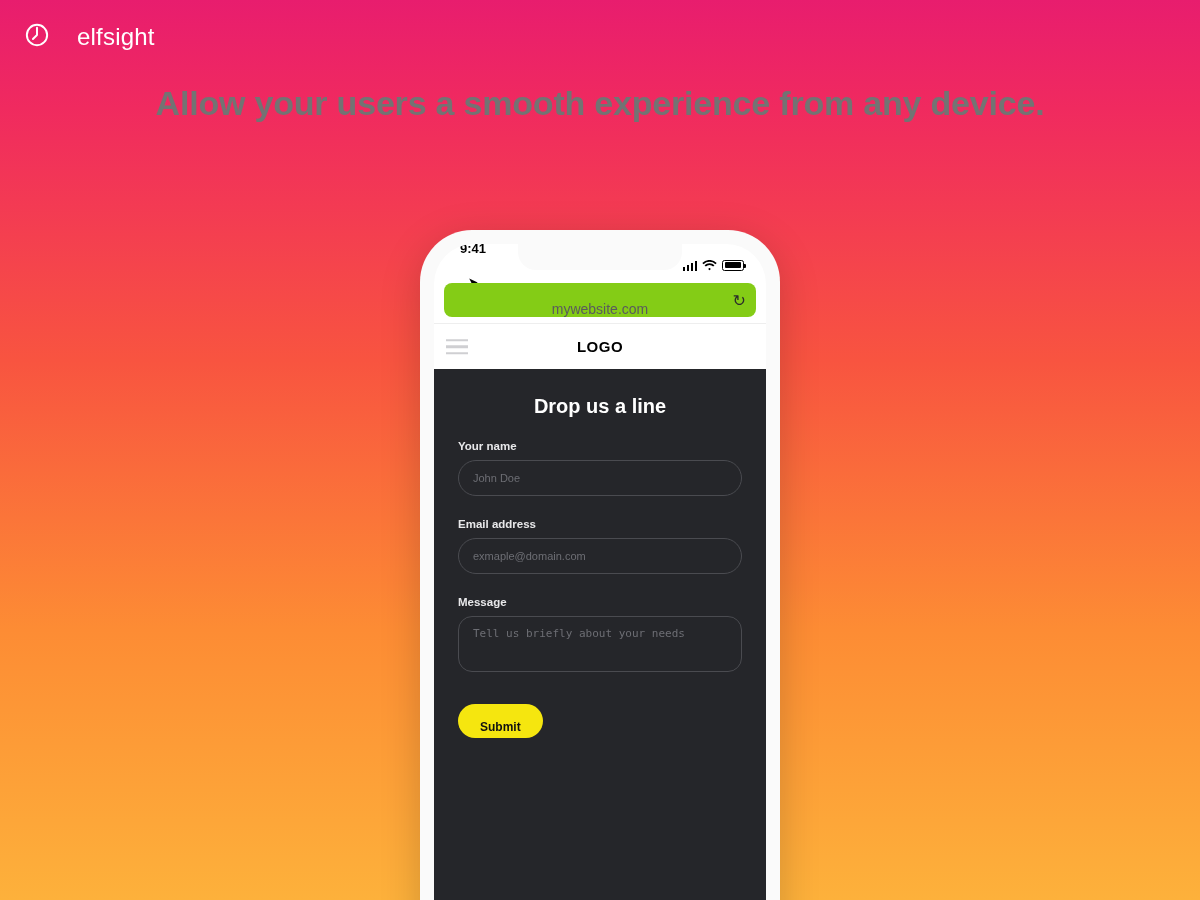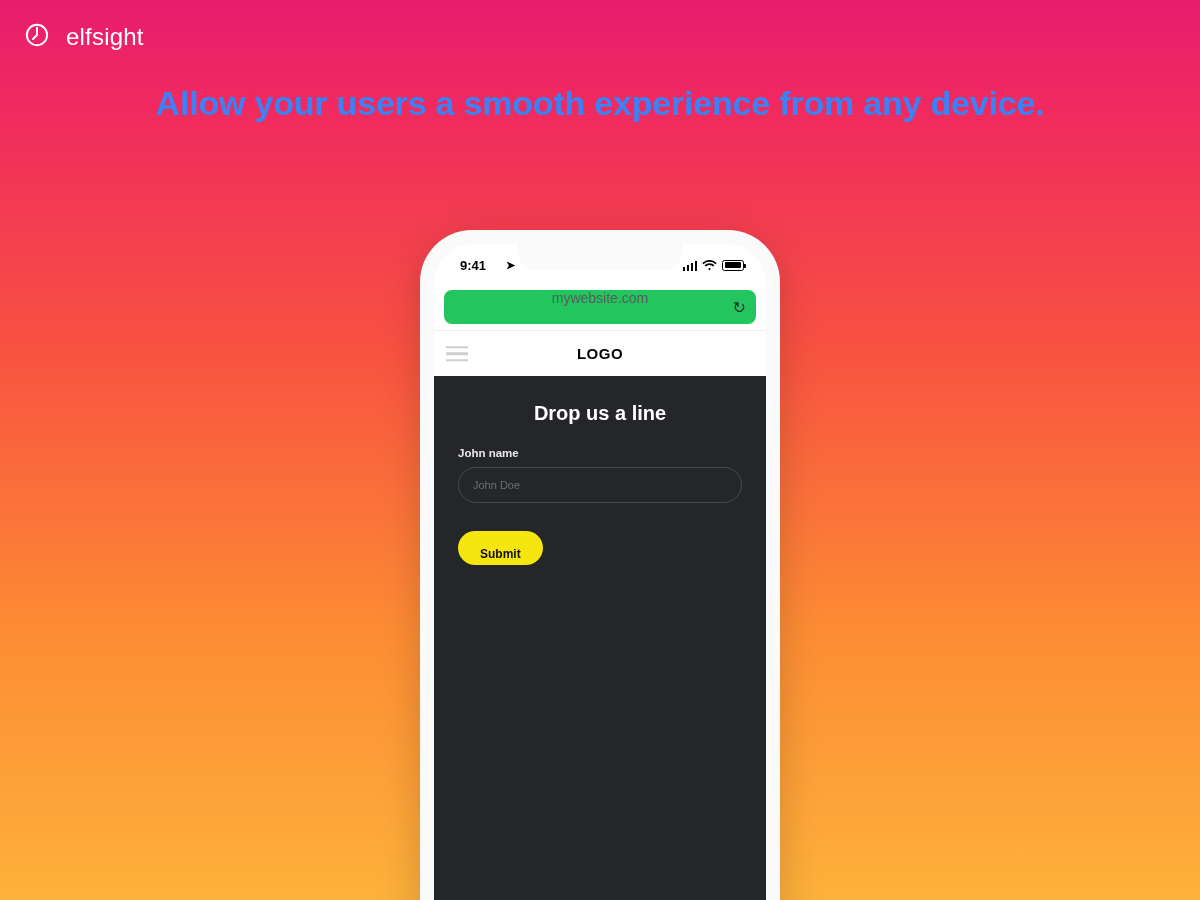--- a/index.html
+++ b/index.html
@@ -10,37 +10,37 @@
     position: relative;
   }
 
   
   .brand {
     position: absolute;
     top: 22px;
     left: 24px;
     display: flex;
     align-items: center;
-    gap: 16px;
+    gap: 27px;
     color: #fff;
   }
   .brand svg { width: 26px; height: 26px; }
   .brand-name {
     font-size: 24px;
     font-weight: 500;
     letter-spacing: 0.2px;
   }
 
   
   .headline {
     position: absolute;
     top: 84px;
     left: 0; right: 0;
     text-align: center;
-    color: #3b82f6;
+    color: #737373;
     font-size: 34px;
     font-weight: 700;
     letter-spacing: -0.2px;
   }
 
   
   .phone {
     position: absolute;
     top: 230px;
     left: 50%;
@@ -76,44 +76,44 @@
   .statusbar {
     display: flex;
     justify-content: space-between;
     align-items: center;
     padding: 8px 22px 0 26px;
     height: 34px;
     font-size: 13px;
     font-weight: 600;
     color: #000;
   }
-  .statusbar .left { display: flex; align-items: center; gap: 20px; }
+  .statusbar .left { display: flex; align-items: center; gap: 20px; flex-direction: column; }
   .statusbar .right { display: flex; align-items: center; gap: 5px; }
   .loc-arrow { font-size: 11px; transform: rotate(0deg); }
 
   .signal { display:flex; align-items:flex-end; gap:1.5px; height:11px;}
   .signal span{ width:2.5px; background:#000; display:block;}
   .signal span:nth-child(1){height:4px;}
   .signal span:nth-child(2){height:6px;}
   .signal span:nth-child(3){height:8px;}
   .signal span:nth-child(4){height:10px;}
 
   .wifi svg{ width:15px; height:11px; display:block;}
   .battery { width:22px; height:11px; border:1.3px solid #000; border-radius:2.5px; position:relative;}
   .battery::after{ content:""; position:absolute; right:-3px; top:3px; width:2px; height:4px; background:#000; border-radius:0 1px 1px 0;}
   .battery i{ position:absolute; left:1.5px; top:1.5px; bottom:1.5px; width:16px; background:#000; border-radius:1px;}
 
   
   .urlbar {
-    margin: 12px 10px 0 10px;
+    margin: 5px 10px 0 10px;
     height: 34px;
-    background: #22c55e;
+    background: #84cc16;
     border-radius: 8px;
     display: flex;
-    align-items: flex-start;
+    align-items: flex-end;
     justify-content: center;
     position: relative;
     color: #5a5a5d;
     font-size: 14px;
   }
   .urlbar .refresh {
     position: absolute; right: 10px; top: 50%; transform: translateY(-50%);
     font-size: 16px; color: #2b2b2b;
   }
 
@@ -220,24 +220,32 @@
           <span></span>
           <span></span>
         </div>
       <div class="logo-text">LOGO</div>
     </div>
 
     <div class="dark-area">
       <div class="form-title">Drop us a line</div>
 
       <div class="field">
-        <label class="field-label">John name</label>
+        <label class="field-label">Your name</label>
         <input class="text-input" placeholder="John Doe" style="">
       </div>
 
-
-
+      <div class="field">
+        <label class="field-label">Email address</label>
+        <input class="text-input" placeholder="exmaple@domain.com" style="">
+      </div>
+
+
+      <div class="field">
+        <label class="field-label">Message</label>
+        <textarea class="textarea" placeholder="Tell us briefly about your needs" style=""></textarea>
+      </div>
 
       <button class="submit-btn">Submit</button>
     </div>
 
   </div>
 </div>
 
 </body></html>

